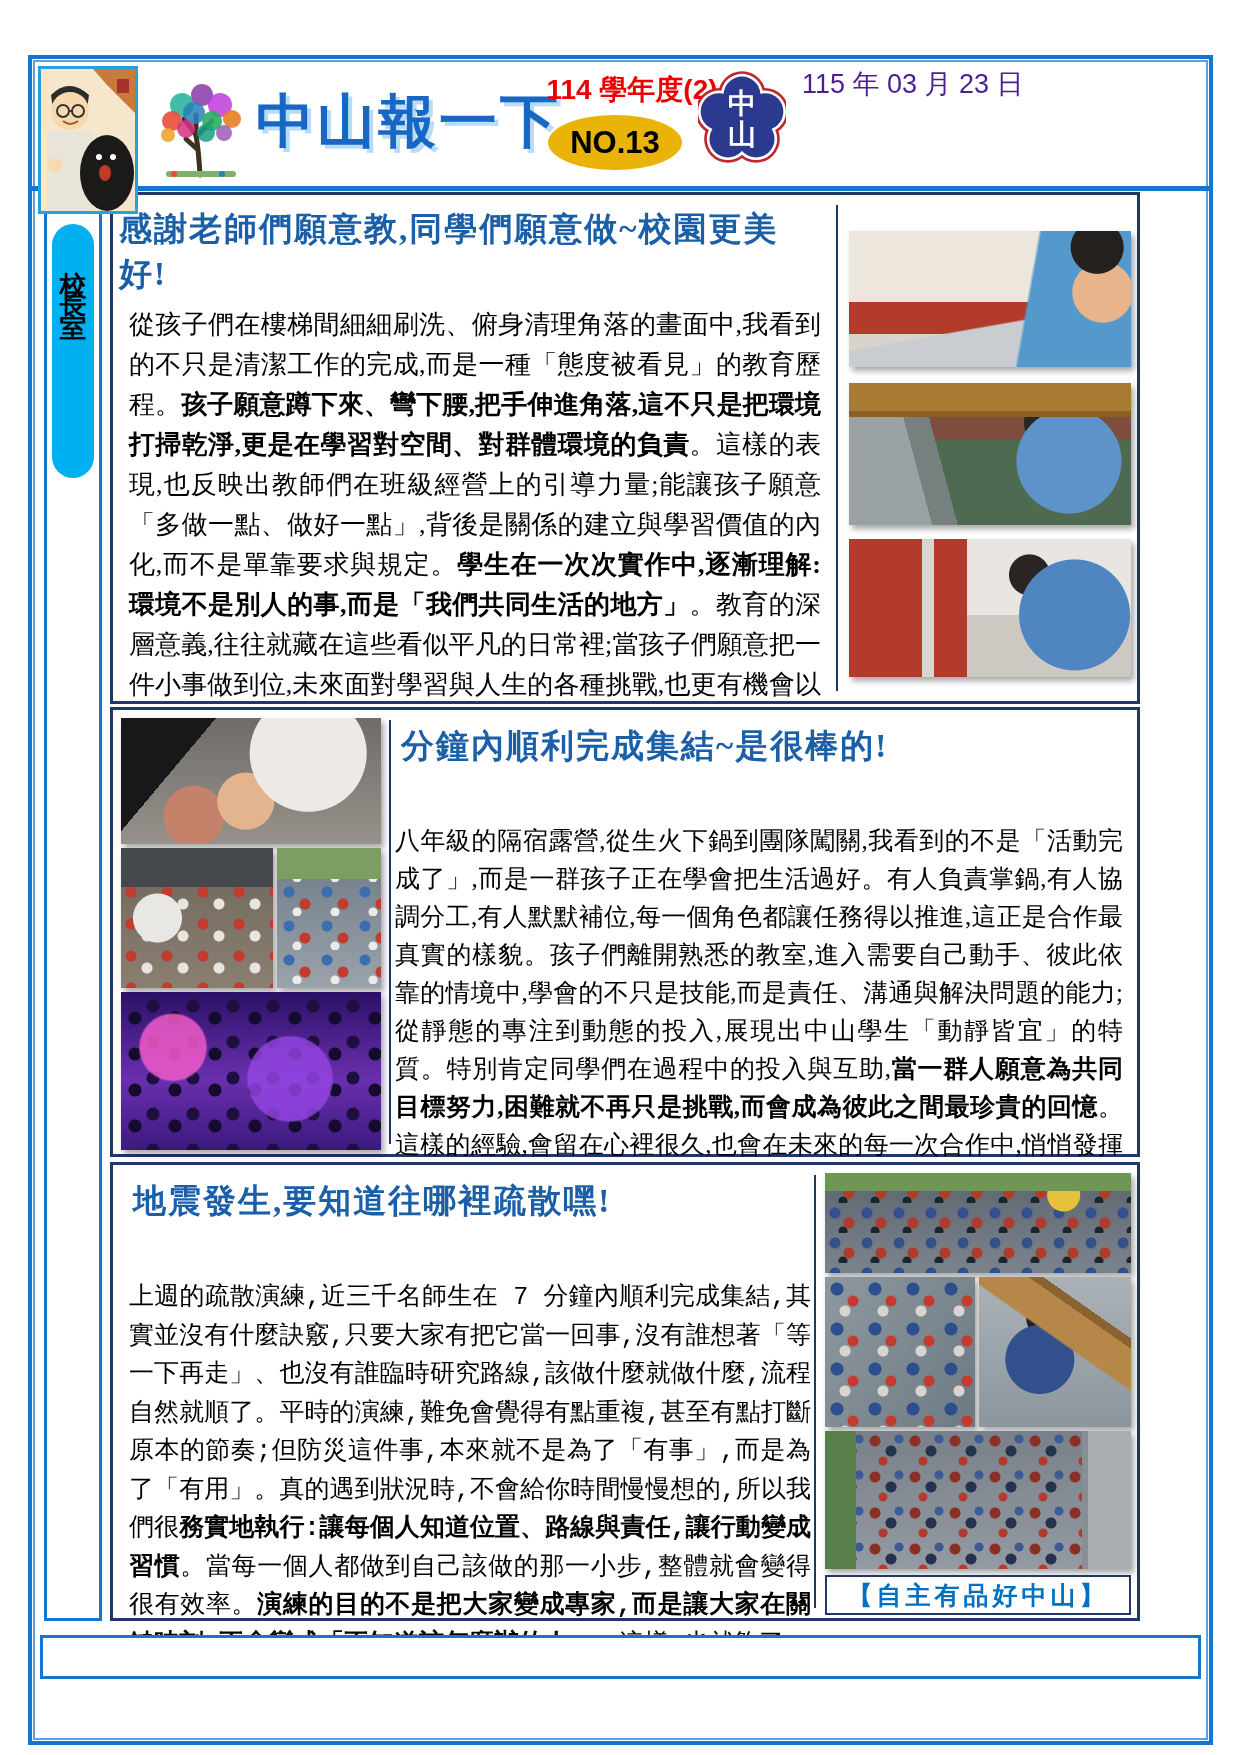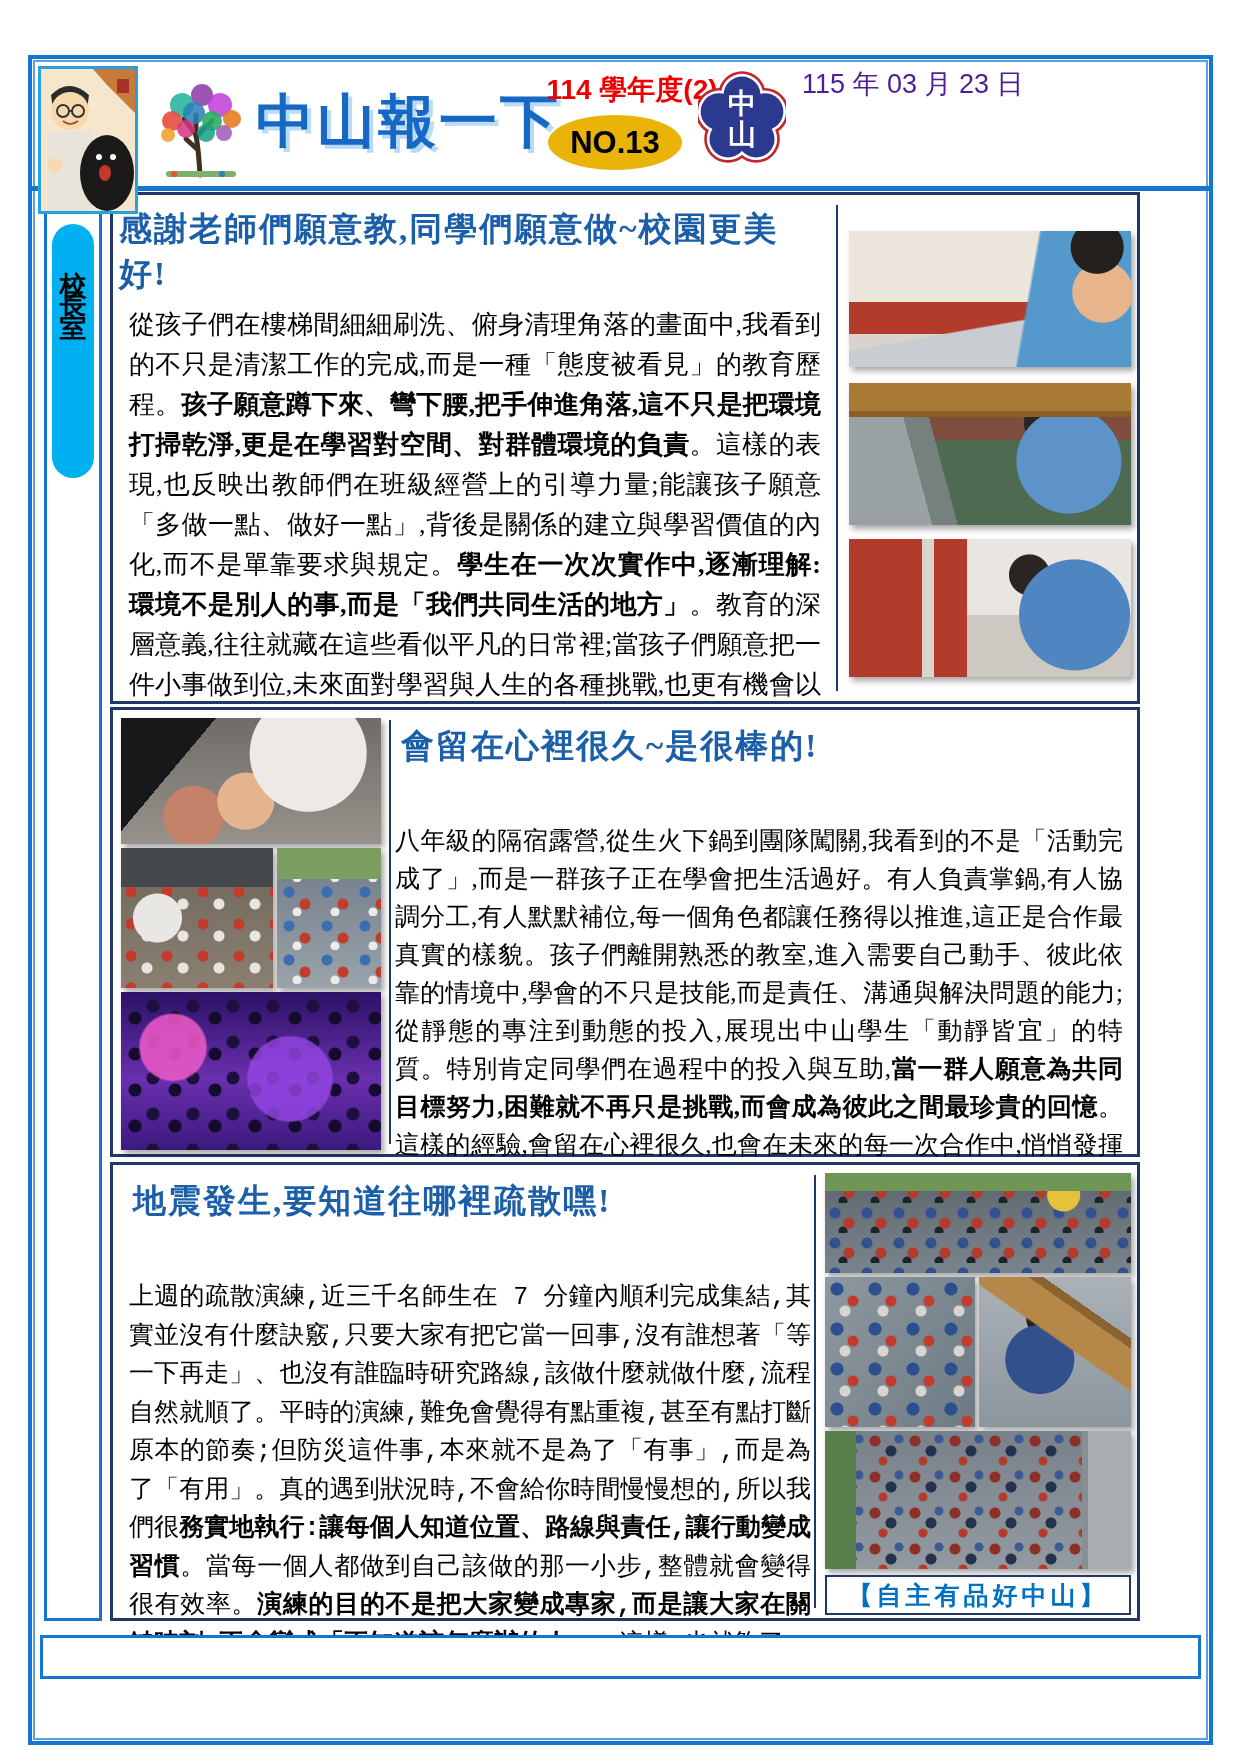--- a/index.html
+++ b/index.html
@@ -233,21 +233,21 @@
     <section class="art art1">
       <h2>感謝老師們願意教,同學們願意做~校園更美好!</h2>
       <p class="body"><span><span>從孩子們在樓梯間細細刷洗、俯身清理角落的畫面中,我看到的不只是清潔工作的完成,而是一種「態度被看見」的教育歷程。</span><span class="bold">孩子願意蹲下來、彎下腰,把手伸進角落,這不只是把環境打掃乾淨,更是在學習對空間、對群體環境的負責</span><span>。這樣的表現,也反映出教師們在班級經營上的引導力量;能讓孩子願意「多做一點、做好一點」,背後是關係的建立與學習價值的內化,而不是單靠要求與規定。</span><span class="bold">學生在一次次實作中,逐漸理解:環境不是別人的事,而是「我們共同生活的地方」</span><span>。教育的深層意義,往往就藏在這些看似平凡的日常裡;當孩子們願意把一件小事做到位,未來面對學習與人生的各種挑戰,也更有機會以同樣的態度,踏實前行。</span></span><span class="p-tag">【自主有品好中山】</span></p>
       <div class="vdiv"></div>
       <div class="ph a1p1"></div>
       <div class="ph a1p2"></div>
       <div class="ph a1p3"></div>
     </section>
 
     <section class="art art2">
-      <h2>會留在心裡很久~是很棒的!</h2>
+      <h2>分鐘內順利完成集結~是很棒的!</h2>
       <p class="body"><span><span>八年級的隔宿露營,從生火下鍋到團隊闖關,我看到的不是「活動完成了」,而是一群孩子正在學會把生活過好。有人負責掌鍋,有人協調分工,有人默默補位,每一個角色都讓任務得以推進,這正是合作最真實的樣貌。孩子們離開熟悉的教室,進入需要自己動手、彼此依靠的情境中,學會的不只是技能,而是責任、溝通與解決問題的能力;從靜態的專注到動態的投入,展現出中山學生「動靜皆宜」的特質。特別肯定同學們在過程中的投入與互助,</span><span class="bold">當一群人願意為共同目標努力,困難就不再只是挑戰,而會成為彼此之間最珍貴的回憶</span><span>。這樣的經驗,會留在心裡很久,也會在未來的每一次合作中,悄悄發揮力量。</span></span><span class="p-tag">【自主有品好中山】</span></p>
       <div class="vdiv"></div>
       <div class="ph a2pA"></div>
       <div class="ph a2pB1"></div>
       <div class="ph a2pB2"></div>
       <div class="ph a2pC"></div>
     </section>
 
     <section class="art art3">
       <h2>地震發生,要知道往哪裡疏散嘿!</h2>

